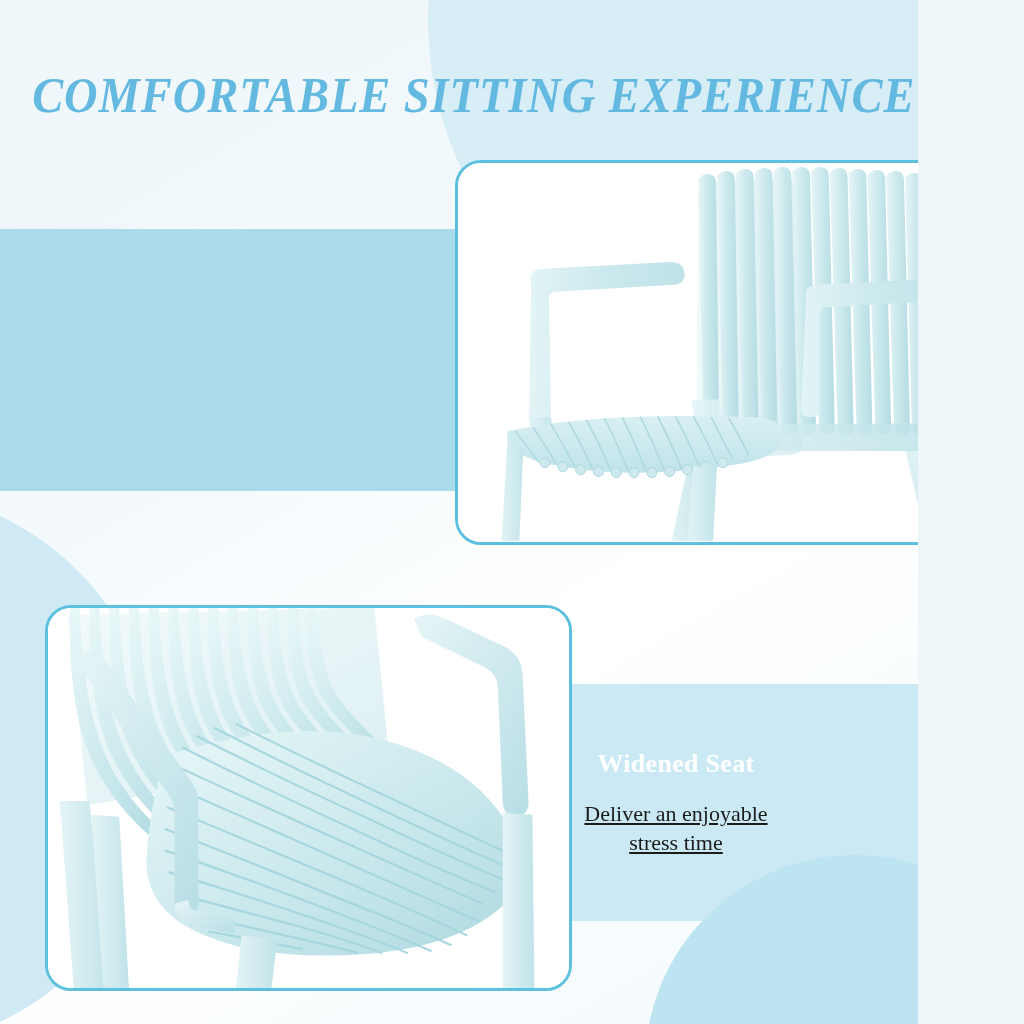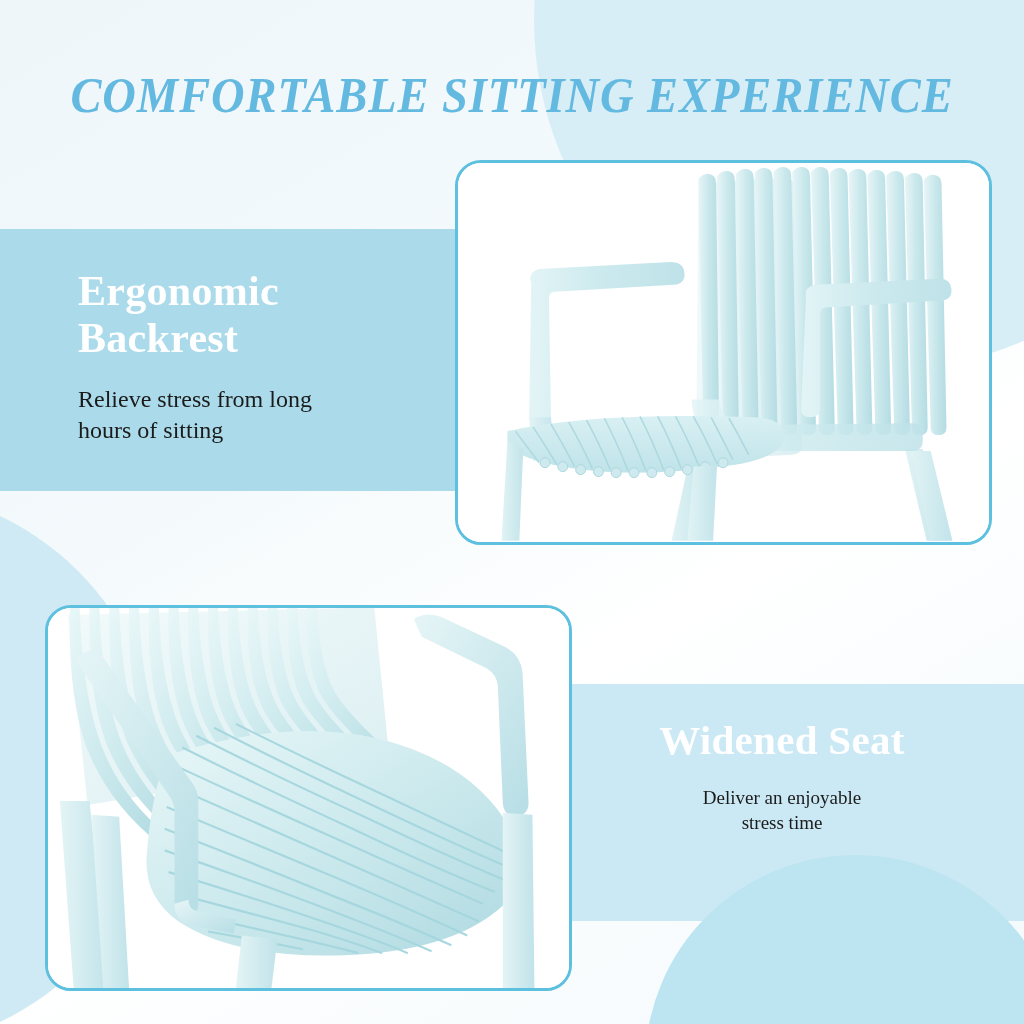--- a/index.html
+++ b/index.html
@@ -7,21 +7,21 @@
   body {
     font-family:"Liberation Serif", serif;
     background:#eef6fa;
     overflow:hidden;
     position:relative;
   }
 
   
   #poster {
     position:relative;
-    width:1024px; height:1024px;
+    width:918px; height:1024px;
     overflow:hidden;
     background:#f2f8fb;
   }
 
   
   .bg-base{
     position:absolute; inset:0;
     background:linear-gradient(150deg,#eef6fa 0%,#f4fafc 38%,#ffffff 62%,#f2f9fc 100%);
   }
   .circle-tr{
@@ -113,22 +113,22 @@
     color:#ffffff;
     letter-spacing:0.3px;
   }
   .feat-sub{
     font-family:"Liberation Serif", serif;
     font-size:24px;
     line-height:1.3;
     color:#1b1b1b;
     margin-top:22px;
   }
-  .tb-right .feat-title{ font-size:41px; }
-  .tb-right .feat-sub{ font-size:19px; }
+  .tb-right .feat-title{ font-size:26px;margin-top:31px; }
+  .tb-right .feat-sub{ font-size:22px;text-decoration:underline; }
   .nowrap-br{ display:block; }
 </style>
 </head>
 <body>
 
 <div id="poster">
 
   <div class="bg-base"></div>
   <div class="circle-tr"></div>
   <div class="circle-left"></div>
@@ -306,30 +306,20 @@
 
         <path d="M44 210 L72 212 L82 386 L56 386 Z" fill="url(#hLeg)"></path>
 
         <path d="M196 332 L232 336 L226 386 L190 386 Z" fill="url(#hLeg)"></path>
 
         <path d="M460 208 L490 210 L492 386 L460 386 Z" fill="url(#hLeg)"></path>
       </svg>
     </div>
   </div>
 
-  <div class="tb tb-left">
-    <div class="feat-title">
-      <span class="nowrap-br">Ergonomic</span>
-      <span class="nowrap-br">Backrest</span>
-    </div>
-    <div class="feat-sub">
-      <span class="nowrap-br">Relieve stress from long</span>
-      <span class="nowrap-br">hours of sitting</span>
-    </div>
-  </div>
 
   <div class="tb tb-right">
     <div class="feat-title">
       <span class="nowrap-br">Widened Seat</span>
     </div>
     <div class="feat-sub">
       <span class="nowrap-br">Deliver an enjoyable</span>
       <span class="nowrap-br">stress time</span>
     </div>
   </div>

